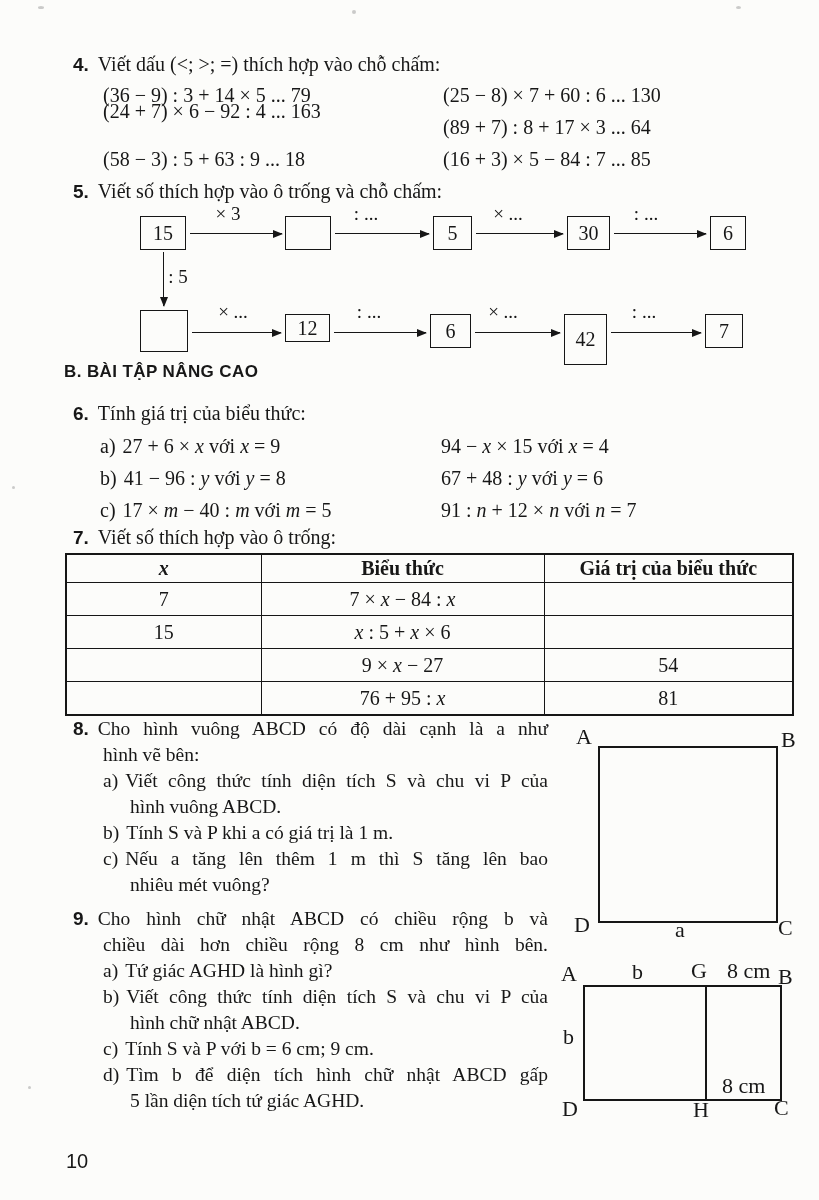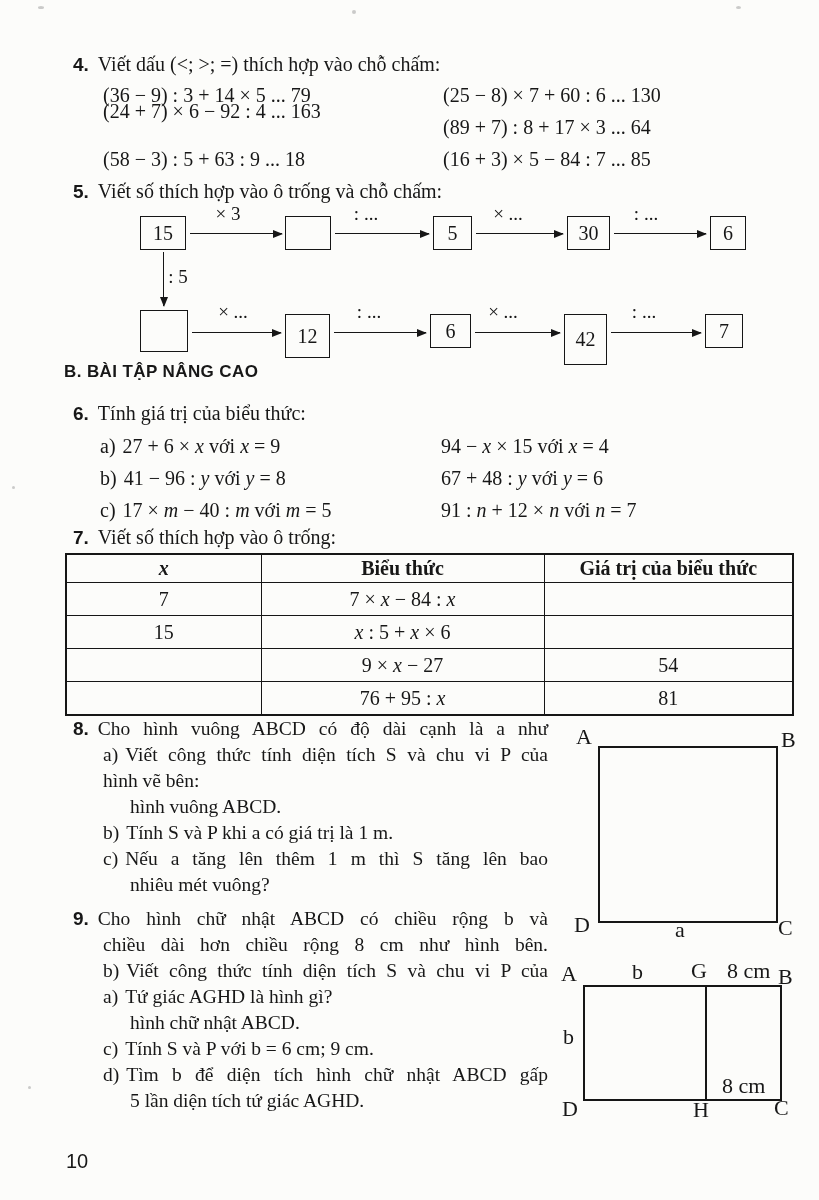--- a/index.html
+++ b/index.html
@@ -82,21 +82,21 @@
 
   <div class="abs op" style="left:193px;top:203px;">× 3</div>
   <div class="abs op" style="left:331px;top:203px;">: ...</div>
   <div class="abs op" style="left:473px;top:203px;">× ...</div>
   <div class="abs op" style="left:611px;top:203px;">: ...</div>
 
   <div class="abs varrow" style="left:163px;top:252px;height:54px;"></div>
   <div class="abs op" style="left:143px;top:266px;">: 5</div>
 
   <div class="abs dbox" style="left:140px;top:310px;width:48px;height:42px;"></div>
-  <div class="abs dbox" style="left:285px;top:314px;width:45px;height:44px;text-align:right;">12</div>
+  <div class="abs dbox" style="left:285px;top:314px;width:45px;height:28px;text-align:right;">12</div>
   <div class="abs dbox" style="left:430px;top:314px;width:41px;height:34px;">6</div>
   <div class="abs dbox" style="left:564px;top:314px;width:43px;height:51px;">42</div>
   <div class="abs dbox" style="left:705px;top:314px;width:38px;height:34px;">7</div>
 
   <div class="abs harrow" style="left:192px;top:332px;width:89px;"></div>
   <div class="abs harrow" style="left:334px;top:332px;width:92px;"></div>
   <div class="abs harrow" style="left:475px;top:332px;width:85px;"></div>
   <div class="abs harrow" style="left:611px;top:332px;width:90px;"></div>
 
   <div class="abs op" style="left:198px;top:301px;">× ...</div>
@@ -152,40 +152,40 @@
     <tr>
       <td></td>
       <td class="math">76 + 95 : <i>x</i></td>
       <td>81</td>
     </tr>
   </tbody>
 </table>
 
 <div class="abs textblock" style="left:73px;top:716px;">
   <div class="tline just"><span class="pnum">8.</span><span>Cho hình vuông ABCD có độ dài cạnh là a như</span></div>
+  <div class="tline pad-body">hình vẽ bên:</div>
   <div class="tline pad-body just"><span class="ilbl">a)</span><span>Viết công thức tính diện tích S và chu vi P của</span></div>
-  <div class="tline pad-body">hình vẽ bên:</div>
   <div class="tline pad-cont">hình vuông ABCD.</div>
   <div class="tline pad-body"><span class="ilbl">b)</span><span>Tính S và P khi a có giá trị là 1 m.</span></div>
   <div class="tline pad-body just"><span class="ilbl">c)</span><span>Nếu a tăng lên thêm 1 m thì S tăng lên bao</span></div>
   <div class="tline pad-cont">nhiêu mét vuông?</div>
 </div>
 
 <div class="abs figrect" style="left:598px;top:746px;width:180px;height:177px;"></div>
 <div class="abs figlabel" style="left:576px;top:726px;">A</div>
 <div class="abs figlabel" style="left:781px;top:729px;">B</div>
 <div class="abs figlabel" style="left:574px;top:914px;">D</div>
 <div class="abs figlabel" style="left:778px;top:917px;">C</div>
 <div class="abs figlabel" style="left:675px;top:919px;">a</div>
 
 <div class="abs textblock" style="left:73px;top:906px;">
   <div class="tline just"><span class="pnum">9.</span><span>Cho hình chữ nhật ABCD có chiều rộng b và</span></div>
   <div class="tline pad-body just">chiều dài hơn chiều rộng 8 cm như hình bên.</div>
+  <div class="tline pad-body"><span class="ilbl">a)</span><span>Tứ giác AGHD là hình gì?</span></div>
   <div class="tline pad-body just"><span class="ilbl">b)</span><span>Viết công thức tính diện tích S và chu vi P của</span></div>
-  <div class="tline pad-body"><span class="ilbl">a)</span><span>Tứ giác AGHD là hình gì?</span></div>
   <div class="tline pad-cont">hình chữ nhật ABCD.</div>
   <div class="tline pad-body"><span class="ilbl">c)</span><span>Tính S và P với b = 6 cm; 9 cm.</span></div>
   <div class="tline pad-body just"><span class="ilbl">d)</span><span>Tìm b để diện tích hình chữ nhật ABCD gấp</span></div>
   <div class="tline pad-cont">5 lần diện tích tứ giác AGHD.</div>
 </div>
 
 <div class="abs figrect" style="left:583px;top:985px;width:199px;height:116px;">
   <div class="fig-divider" style="left:120px;"></div>
 </div>
 <div class="abs figlabel" style="left:561px;top:963px;">A</div>

